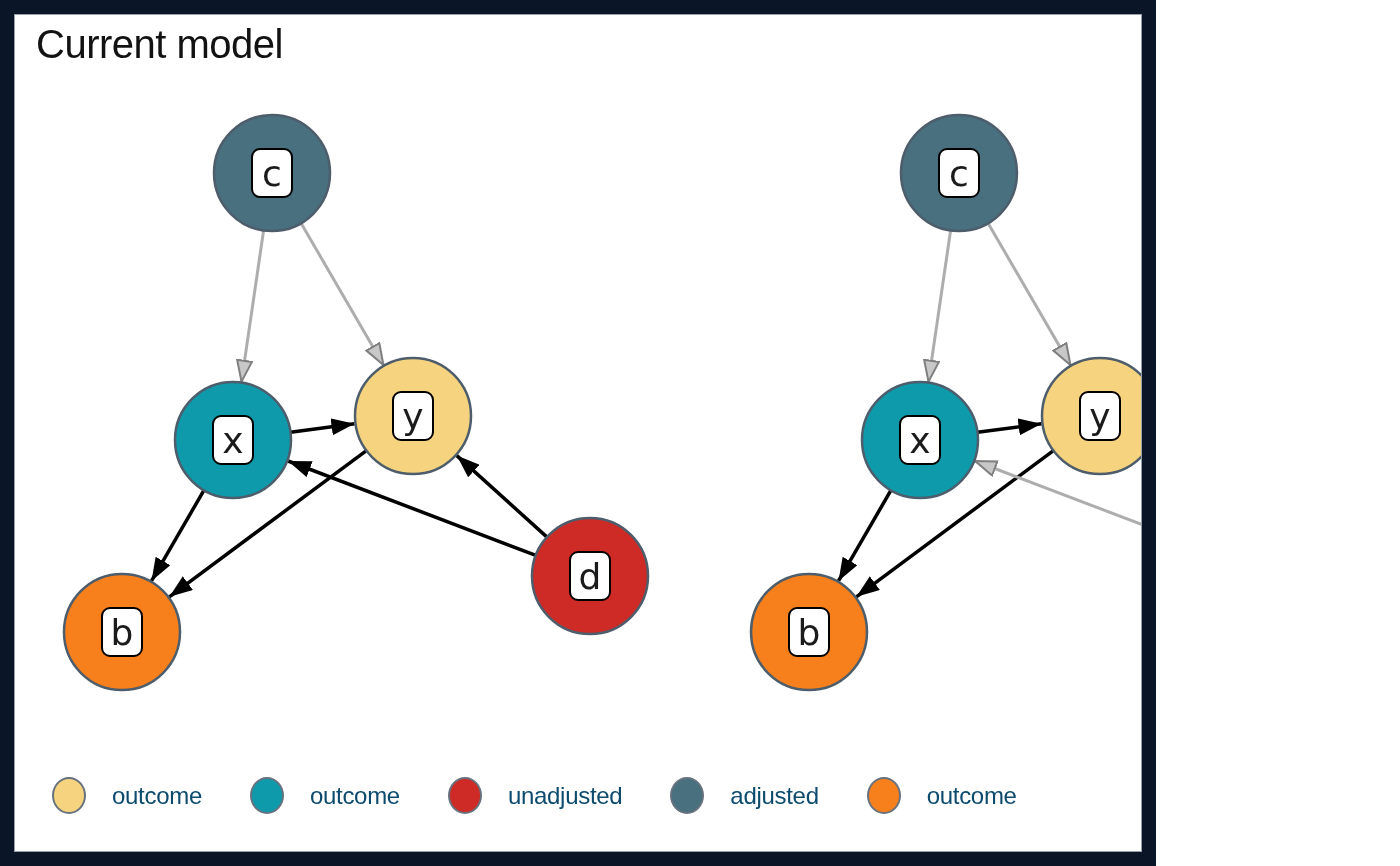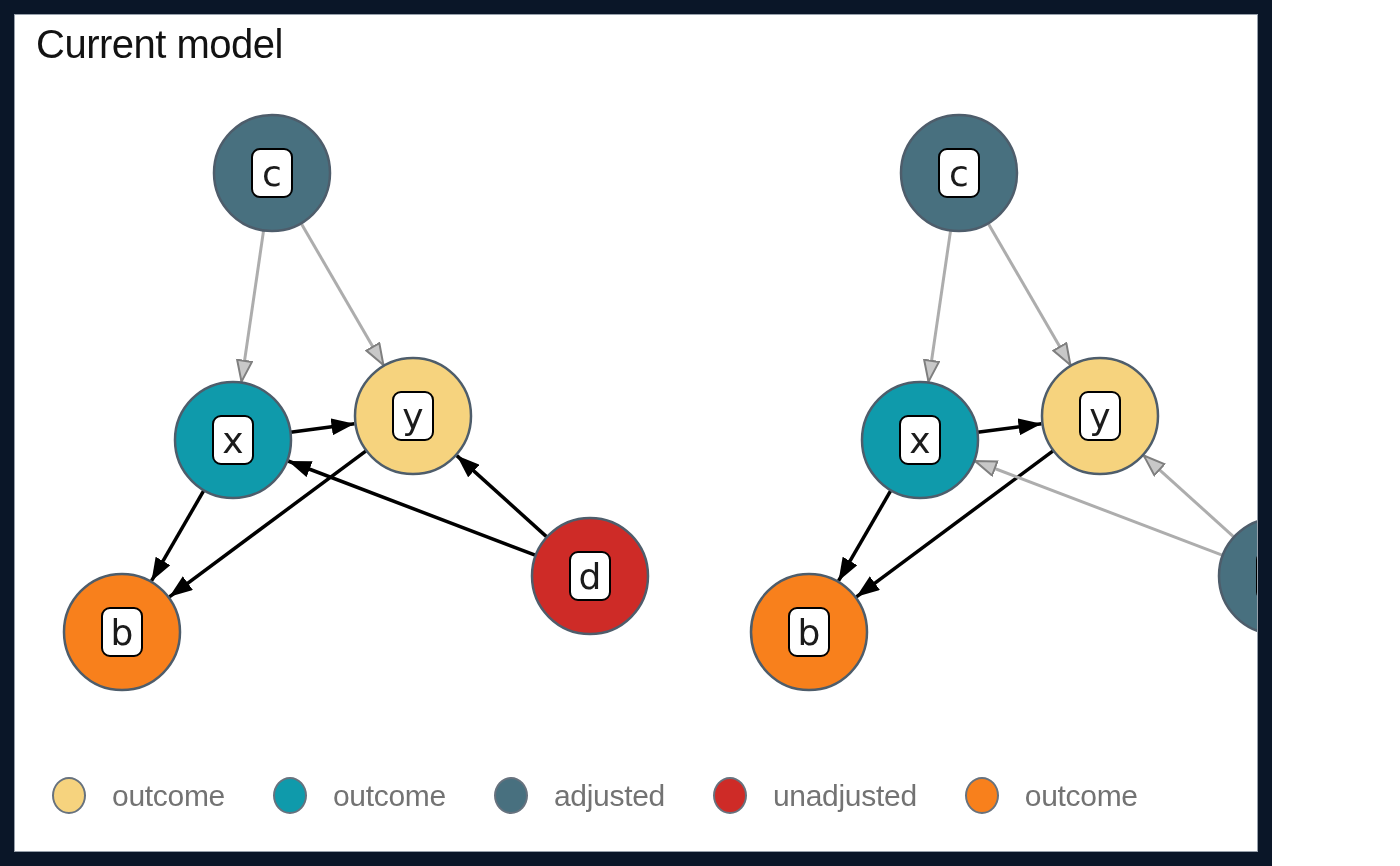--- a/index.html
+++ b/index.html
@@ -1,20 +1,20 @@
 <!DOCTYPE html>
 <html style="--frame-color: #0A1628; --edge-active: #000000; --edge-inactive: #ADADAD; --node-outline: #4E5D6B;"><head>
 <meta charset="utf-8">
 <style>
   html, body { margin: 0; padding: 0; background: #ffffff; }
   body { width: 1400px; height: 866px; font-family: "Liberation Sans", "DejaVu Sans", sans-serif; }
 
   .figure {
     position: relative;
-    width: 1272px;
+    width: 1156px;
     height: 866px;
     background: #ffffff;
     overflow: hidden;
     box-sizing: border-box;
   }
   
   .frame-overlay {
     position: absolute;
     inset: 0;
     border: 14px solid var(--frame-color, #0A1628);
@@ -67,22 +67,22 @@
   }
   .legend-item { display: flex; align-items: center; gap: 26px; }
   .legend-dot {
     width: 30px; height: 33px;
     border-radius: 50%;
     border: 2px solid #67727E;
     box-sizing: content-box;
     flex: 0 0 auto;
   }
   .legend-label {
-    font-size: 30px;
-    color: #737373;
+    font-size: 24px;
+    color: #0c4a6e;
     letter-spacing: -0.3px;
     white-space: nowrap;
   }
 </style>
 </head>
 <body>
 
 <div class="figure">
 
   <div class="panel-title left">Current model</div>
@@ -166,26 +166,26 @@
   <div class="legend" id="legend">
       <div class="legend-item">
         <span class="legend-dot" style="background: rgb(246, 211, 126);"></span>
         <span class="legend-label">outcome</span>
       </div>
       <div class="legend-item">
         <span class="legend-dot" style="background: rgb(15, 154, 171);"></span>
         <span class="legend-label">outcome</span>
       </div>
       <div class="legend-item">
+        <span class="legend-dot" style="background: rgb(206, 43, 39);"></span>
+        <span class="legend-label">unadjusted</span>
+      </div>
+      <div class="legend-item">
         <span class="legend-dot" style="background: rgb(72, 112, 127);"></span>
         <span class="legend-label">adjusted</span>
-      </div>
-      <div class="legend-item">
-        <span class="legend-dot" style="background: rgb(206, 43, 39);"></span>
-        <span class="legend-label">unadjusted</span>
       </div>
       <div class="legend-item">
         <span class="legend-dot" style="background: rgb(248, 128, 28);"></span>
         <span class="legend-label">outcome</span>
       </div>
     </div>
 
   <div class="frame-overlay"></div>
 </div>
 

